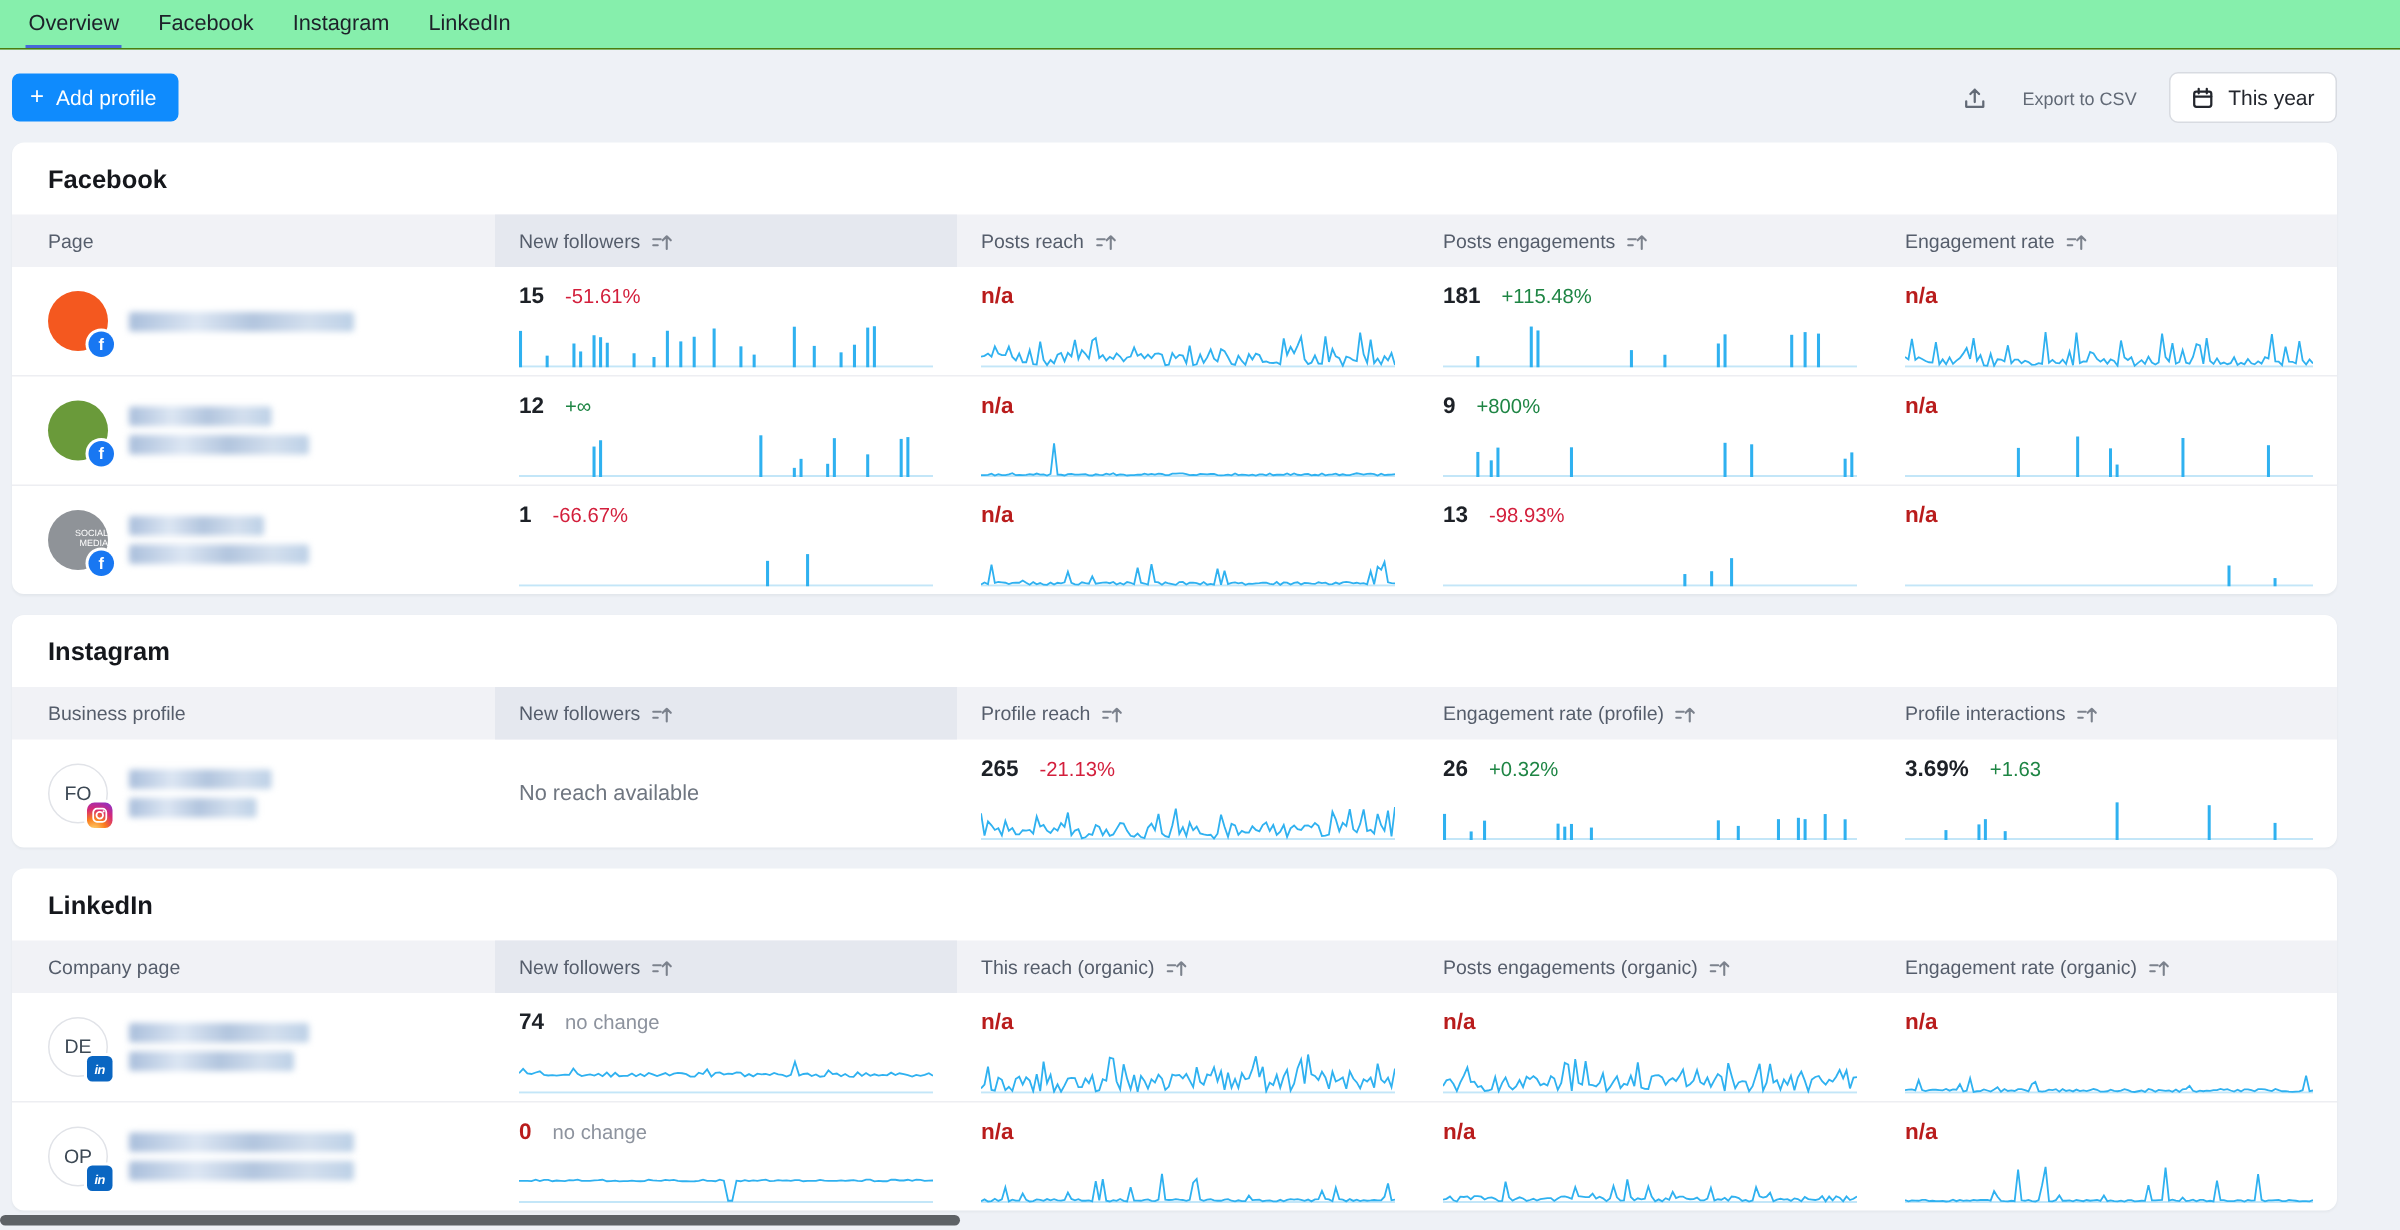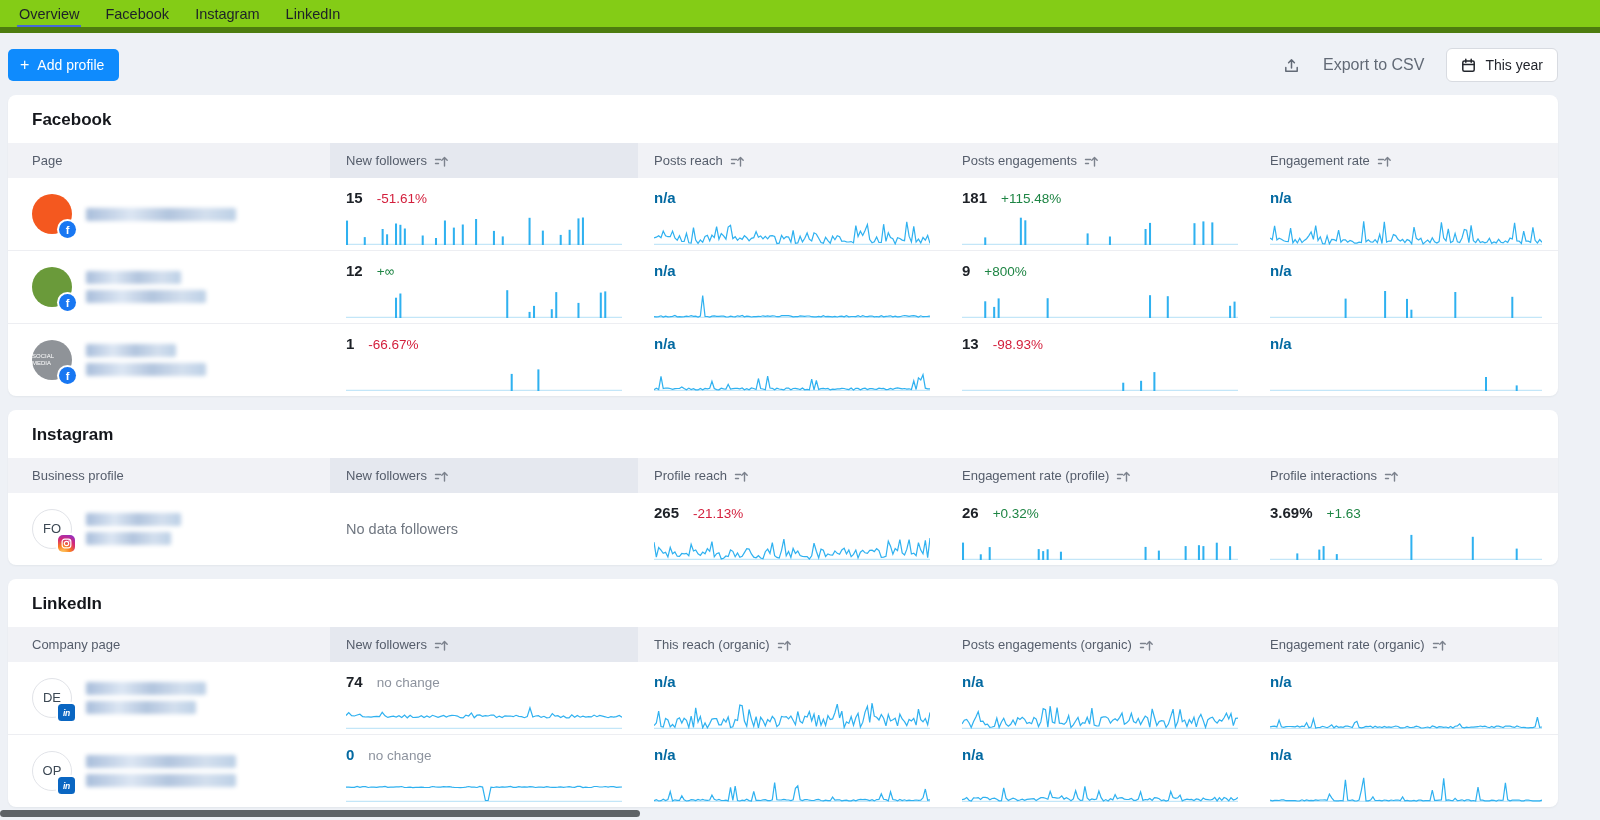--- a/index.html
+++ b/index.html
@@ -7,22 +7,22 @@
   body {
     background: #eef1f6;
     font-family: "Liberation Sans", "DejaVu Sans", sans-serif;
     color: #1d2127;
     position: relative;
   }
 
   
   .tabs {
     display: flex;
-    background: #84cc16;
-    border-bottom: 6px solid #4d7c0f;
+    background: #86efac;
+    border-bottom: 1px solid #4d7c0f;
     height: 33px;
     padding: 0 6px;
     align-items: stretch;
   }
   .tab {
     padding: 0 13px;
     display: flex;
     align-items: center;
     font-size: 14.5px;
     color: #1d2129;
@@ -59,25 +59,25 @@
     align-items: center;
     cursor: pointer;
   }
   .plus-ic { font-size: 16px; font-weight: 400; line-height: 1; }
   .toolbar-right { display: flex; gap: 22px; align-items: center; }
   .btn-ghost {
     background: transparent;
     border: none;
     color: #62URN6a76;
     color: #626a76;
-    font-size: 16px;
+    font-size: 12px;
     font-family: inherit;
     display: flex;
     gap: 24px;
-    align-items: center;
+    align-items: flex-end;
     cursor: pointer;
   }
   .btn-outline {
     background: #fff;
     border: 1px solid #d8dbe1;
     border-radius: 6px;
     height: 34px;
     padding: 0 14px;
     font-size: 14px;
     font-family: inherit;
@@ -136,21 +136,21 @@
   .avatar {
     width: 40px; height: 40px;
     border-radius: 50%;
     position: relative;
     flex: 0 0 auto;
     display: flex;
     align-items: center;
     justify-content: center;
   }
   .avatar.bordered { border: 1px solid #e1e3e8; }
-  .av-text { text-align: left; line-height: 1.15; font-weight: 500; }
+  .av-text { text-align: right; line-height: 1.15; font-weight: 500; }
   .badge {
     position: absolute;
     right: -4px; bottom: -4px;
     width: 17px; height: 17px;
     display: flex;
     align-items: center;
     justify-content: center;
     box-shadow: 0 0 0 2px #fff;
   }
   .badge.fb { background: #1877f2; border-radius: 50%; color: #fff; font-weight: 700; font-size: 11px; }
@@ -168,21 +168,21 @@
     filter: blur(2.2px);
   }
 
   .cell {
     padding: 11px 16px 5px;
     display: flex;
     flex-direction: column;
   }
   .valrow { display: flex; align-items: baseline; gap: 14px; height: 19px; white-space: nowrap; }
   .val { font-weight: 700; font-size: 15px; color: #1d2127; }
-  .val.muted { color: #0369a1; }
+  .val.muted { color: #b91c1c; }
   .delta { font-size: 13.5px; }
   .delta.positive { color: #1e8544; }
   .delta.negative { color: #d31f3c; }
   .delta.neutral  { color: #8d939e; }
   .spark { margin-top: 7px; width: 100%; height: 30px; display: block; }
   .cell.nodata { justify-content: center; padding-bottom: 11px; }
   .cell.nodata span { font-size: 14.5px; color: #6f7680; }
 
   
   .hscroll-thumb {
@@ -514,21 +514,21 @@
                   <circle cx="17.6" cy="6.4" r="1.6" fill="#fff"></circle>
                 </svg>
               </span>
             </span>
             <span class="names">
               <span class="blur" style="width:95px"></span>
               <span class="blur" style="width:85px"></span>
             </span>
           </div>
           <div class="cell nodata">
-            <span>No data followers</span>
+            <span>No reach available</span>
           </div>
           <div class="cell">
             <div class="valrow">
               <span class="val">265</span>
               <span class="delta negative">-21.13%</span>
             </div>
             <svg class="spark" viewBox="0 0 272 30" preserveAspectRatio="none">
               <line x1="0" y1="29.4" x2="272" y2="29.4" stroke="#c3e6f8" stroke-width="1.4"></line>
               <polyline points="0.0,12.2 2.3,27.1 4.6,17.6 6.9,20.2 9.1,23.3 11.4,22.2 13.7,26.9 16.0,17.3 18.3,23.8 20.6,22.0 22.9,26.2 25.1,26.3 27.4,23.5 29.7,23.8 32.0,23.3 34.3,25.7 36.6,14.3 38.9,21.0 41.1,20.0 43.4,23.8 45.7,25.4 48.0,22.1 50.3,23.8 52.6,18.7 54.9,21.3 57.1,11.7 59.4,26.8 61.7,23.7 64.0,22.8 66.3,28.9 68.6,28.2 70.9,26.0 73.1,26.6 75.4,20.0 77.7,21.3 80.0,26.8 82.3,23.0 84.6,27.2 86.9,26.3 89.1,22.6 91.4,18.7 93.7,19.1 96.0,23.9 98.3,27.2 100.6,27.8 102.9,25.7 105.1,28.0 107.4,28.7 109.7,21.7 112.0,19.1 114.3,23.4 116.6,12.6 118.9,25.7 121.1,27.4 123.4,28.1 125.7,20.3 128.0,9.1 130.3,25.9 132.6,21.5 134.9,27.4 137.1,18.4 139.4,23.5 141.7,21.1 144.0,25.6 146.3,26.3 148.6,26.7 150.9,26.5 153.1,29.0 155.4,25.8 157.7,13.1 160.0,21.2 162.3,27.9 164.6,19.2 166.9,20.2 169.1,26.5 171.4,23.9 173.7,25.0 176.0,25.1 178.3,20.9 180.6,23.3 182.9,24.3 185.1,20.0 187.4,18.3 189.7,24.0 192.0,20.0 194.3,26.6 196.6,24.4 198.9,20.0 201.1,27.9 203.4,22.2 205.7,20.3 208.0,22.8 210.3,23.3 212.6,20.4 214.9,20.2 217.1,21.6 219.4,18.7 221.7,20.6 224.0,27.3 226.3,27.1 228.6,26.4 230.9,11.2 233.1,16.2 235.4,24.2 237.7,18.6 240.0,20.7 242.3,9.5 244.6,22.9 246.9,24.9 249.1,19.4 251.4,9.6 253.7,24.0 256.0,23.2 258.3,25.7 260.6,12.6 262.9,20.1 265.1,23.8 267.4,10.4 269.7,27.6 272.0,8.0" fill="none" stroke="#2fb1f0" stroke-width="1.2"></polyline>
             </svg>

